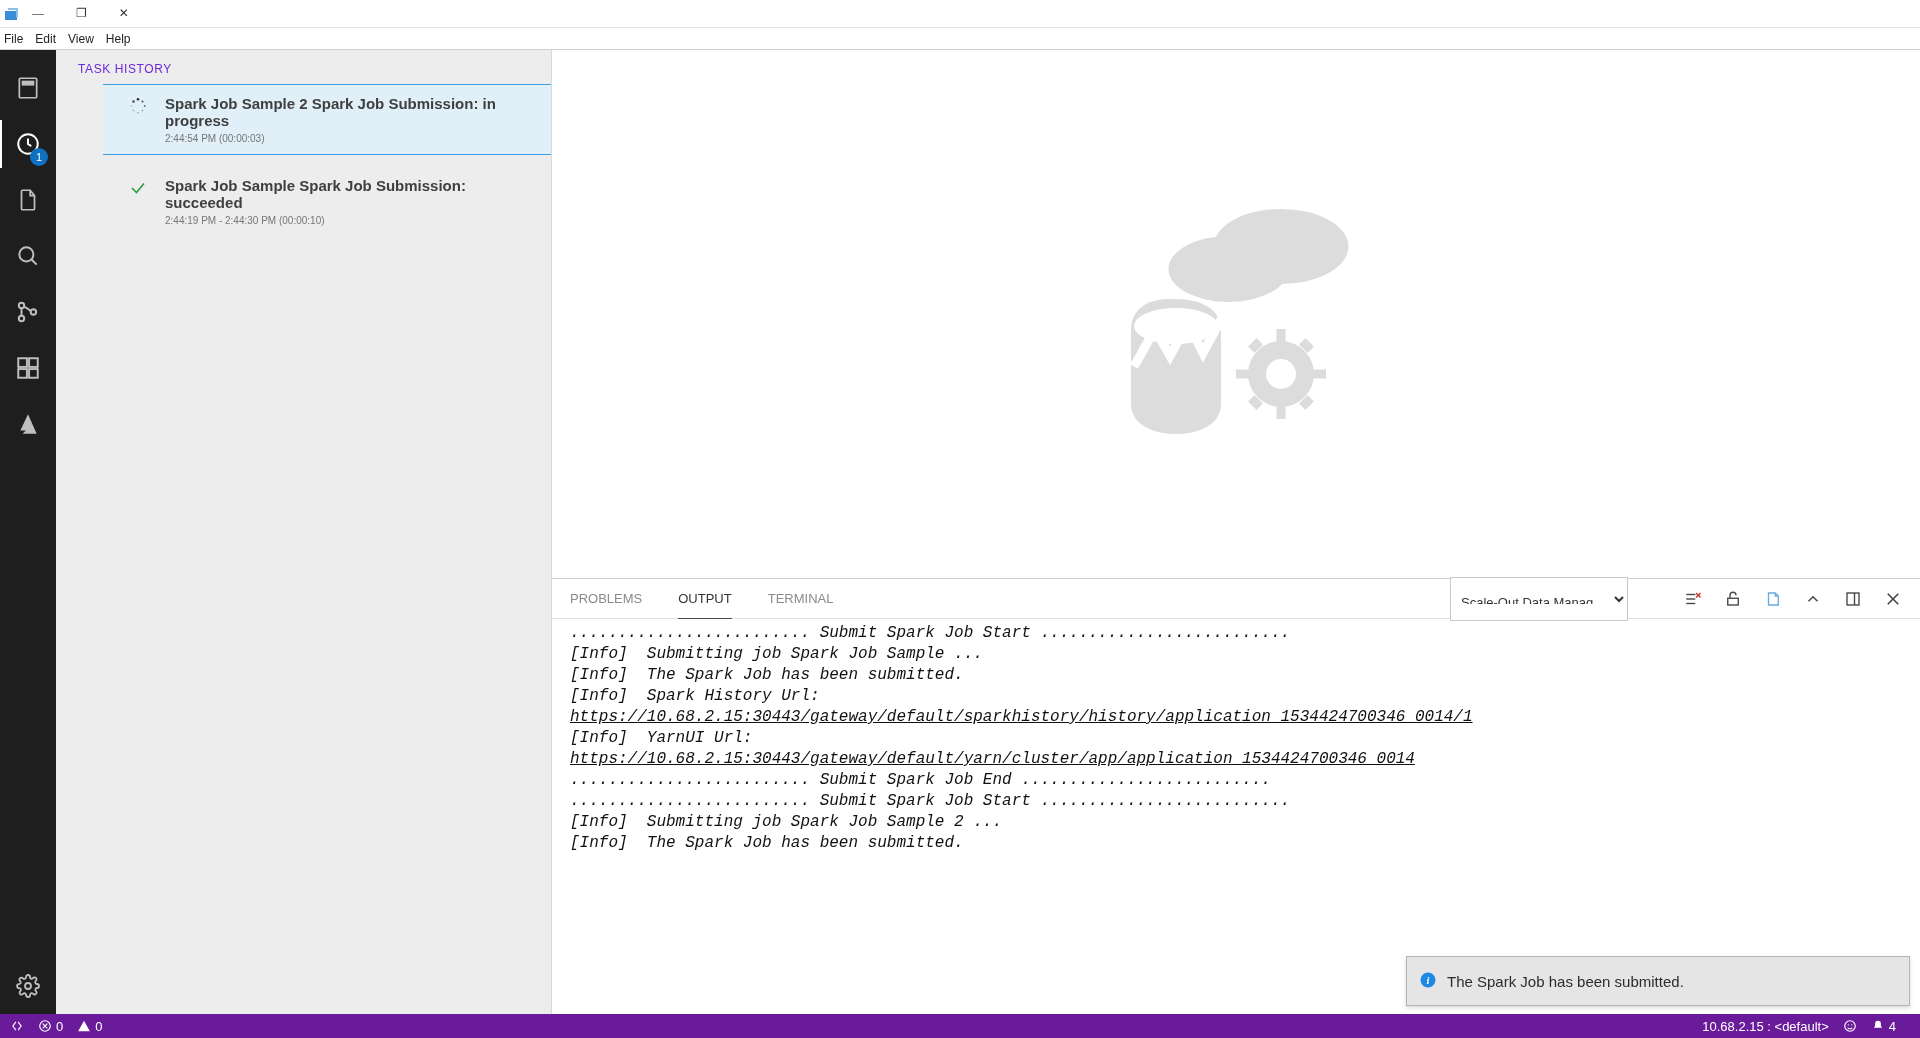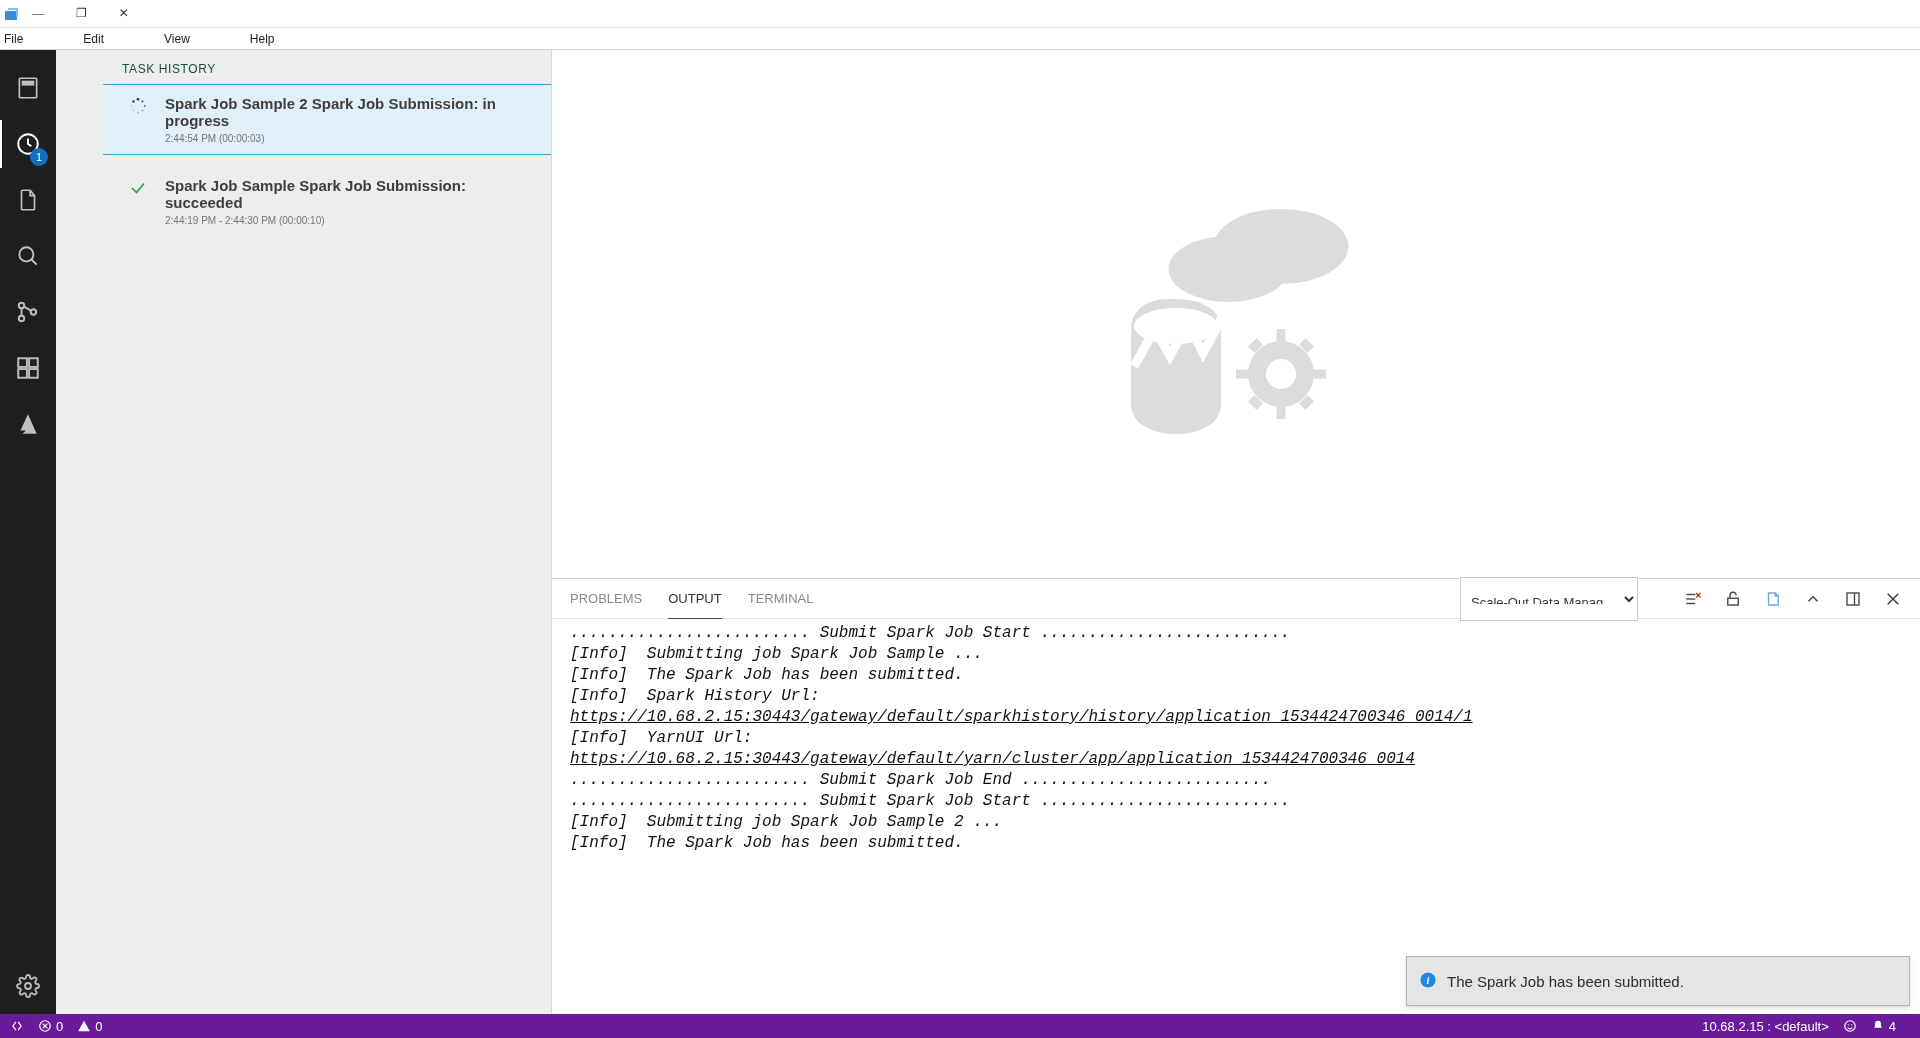--- a/index.html
+++ b/index.html
@@ -28,21 +28,20 @@
 .win-controls { display: flex; gap: 20px; margin-right: 8px; }
 .win-controls span { font-family: "Segoe MDL2 Assets","Segoe UI Symbol"; font-size: 12px; color: #333; cursor: pointer; padding: 4px 6px;}
 .menubar {
   height: 22px;
   background: #fff;
   border-bottom: 1px solid #d0d0d0;
   display: flex;
   align-items: center;
   padding: 0 4px;
   font-size: 12px;
-  gap: 48px;
 }
 .menubar span { margin-right: 12px; color: #222; cursor: default; }
 .workbench { flex: 1; display: flex; min-height: 0; }
 .activitybar {
   width: 56px;
   background: #1e1e1e;
   display: flex;
   flex-direction: column;
   align-items: center;
   padding-top: 10px;
@@ -72,22 +71,21 @@
   width: 496px;
   background: #ededed;
   border-right: 1px solid #d8d8d8;
   display: flex;
   flex-direction: column;
 }
 .sidebar-header {
   padding: 12px 22px 8px 22px;
   font-size: 12px;
   letter-spacing: 0.6px;
-  color: #14532d;
-  margin-left: 44px;
+  color: #6d28d9;
 }
 .task-item {
   padding: 10px 14px 10px 24px;
   display: flex;
   gap: 16px;
   cursor: pointer;
   margin-left: 47px;
 }
 .task-item.selected {
   background: #e0eff8;
@@ -114,21 +112,21 @@
   border-top: 1px solid #cfcfcf;
   background: #fff;
   display: flex;
   flex-direction: column;
 }
 .panel-tabs {
   height: 40px;
   display: flex;
   align-items: center;
   padding: 0 18px;
-  gap: 26px;
+  gap: 36px;
   border-bottom: 1px solid #e0e0e0;
 }
 .panel-tabs .tab { font-size: 13px; color: #8a8a8a; height: 40px; display: flex; align-items: center; cursor: pointer; }
 .panel-tabs .tab.active { color: #333; border-bottom: 1px solid #4b4b4b; }
 .panel-tabs .spacer { flex: 1; }
 .panel-tabs select {
   width: 178px;
   height: 44px;
   border: 1px solid #c9c9c9;
   font-size: 13px;

